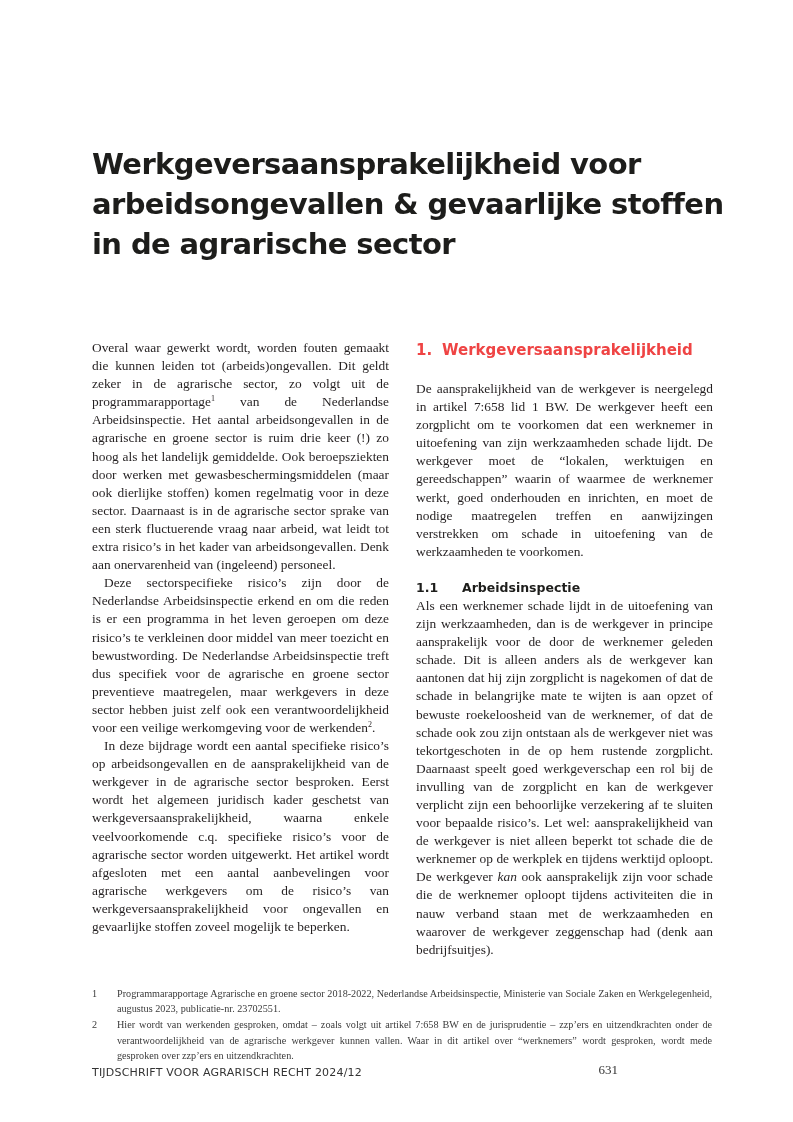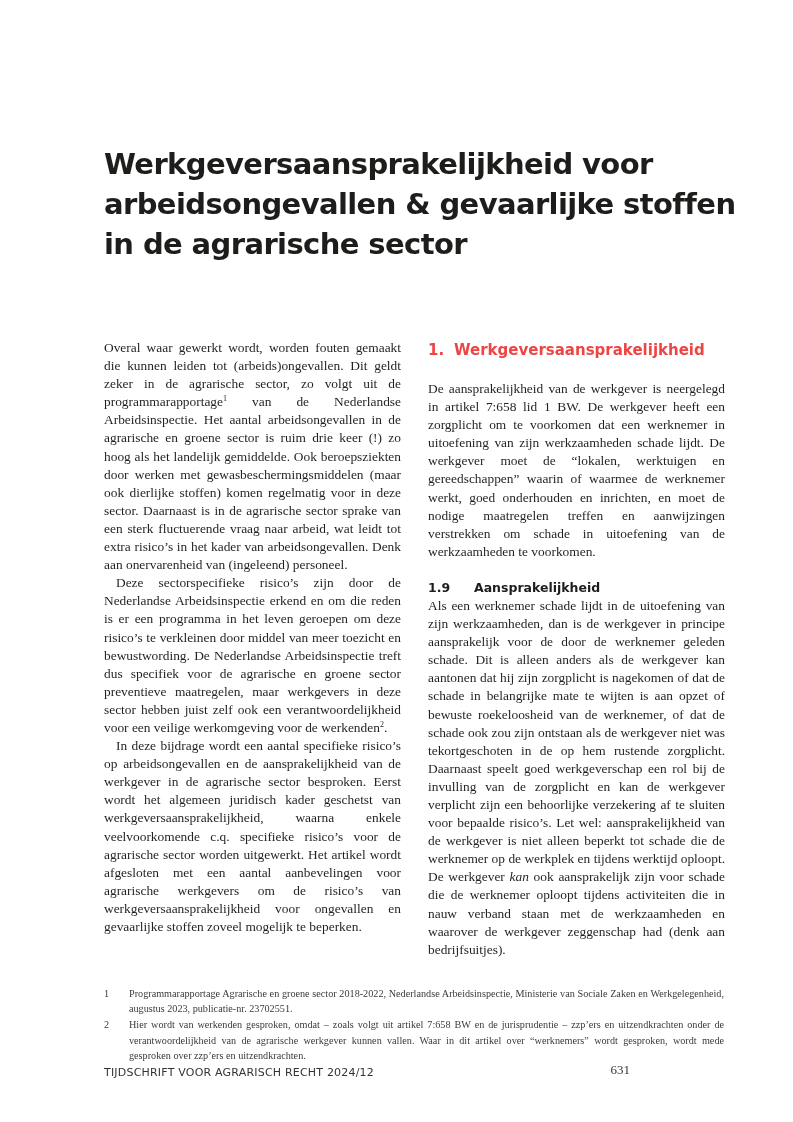--- a/index.html
+++ b/index.html
@@ -1,17 +1,17 @@
 <!DOCTYPE html>
 <html><head>
 <meta charset="utf-8">
 <style>
   html, body { margin: 0; padding: 0; background: #ffffff; }
   body { width: 793px; height: 1122px; position: relative; overflow: hidden; color: #231f20; }
-  .page { position: absolute; left: 16px; top: 0; width: 700px; height: 1122px; }
+  .page { position: absolute; left: 4px; top: 0; width: 700px; height: 1122px; }
   .title {
     position: absolute; left: 88px; top: 144px; width: 640px;
     font-family: "DejaVu Sans", sans-serif; font-weight: bold;
     font-size: 29px; line-height: 40px; letter-spacing: -0.6px; color: #1d1d1b; margin: 0;
   }
   .authors {
     position: absolute; left: 88px; top: 275px;
     font-family: "Liberation Serif", serif; font-size: 15.5px; color: #333;
   }
   .col {
@@ -59,21 +59,21 @@
 
   <div class="col col-left">
     <p><span>Overal waar gewerkt wordt, worden fouten gemaakt die kunnen leiden tot (arbeids)ongevallen. Dit geldt zeker in de agrarische sector, zo volgt uit de programmarapportage</span><sup>1</sup><span> van de Nederlandse Arbeidsinspectie. Het aantal arbeidsongevallen in de agrarische en groene sector is ruim drie keer (!) zo hoog als het landelijk gemiddelde. Ook beroepsziekten door werken met gewasbeschermingsmiddelen (maar ook dierlijke stoffen) komen regelmatig voor in deze sector. Daarnaast is in de agrarische sector sprake van een sterk fluctuerende vraag naar arbeid, wat leidt tot extra risico’s in het kader van arbeidsongevallen. Denk aan onervarenheid van (ingeleend) personeel.</span></p>
     <p class="indent"><span>Deze sectorspecifieke risico’s zijn door de Nederlandse Arbeidsinspectie erkend en om die reden is er een programma in het leven geroepen om deze risico’s te verkleinen door middel van meer toezicht en bewustwording. De Nederlandse Arbeidsinspectie treft dus specifiek voor de agrarische en groene sector preventieve maatregelen, maar werkgevers in deze sector hebben juist zelf ook een verantwoordelijkheid voor een veilige werkomgeving voor de werkenden</span><sup>2</sup><span>.</span></p>
     <p class="indent">In deze bijdrage wordt een aantal specifieke risico’s op arbeidsongevallen en de aansprakelijkheid van de werkgever in de agrarische sector besproken. Eerst wordt het algemeen juridisch kader geschetst van werkgeversaansprakelijkheid, waarna enkele veelvoorkomende c.q. specifieke risico’s voor de agrarische sector worden uitgewerkt. Het artikel wordt afgesloten met een aantal aanbevelingen voor agrarische werkgevers om de risico’s van werkgeversaansprakelijkheid voor ongevallen en gevaarlijke stoffen zoveel mogelijk te beperken.</p>
   </div>
 
   <div class="col col-right">
     <h2 class="sec"><span class="num">1.</span><span>Werkgeversaansprakelijkheid</span></h2>
     <p>De aansprakelijkheid van de werkgever is neergelegd in artikel 7:658 lid 1 BW. De werkgever heeft een zorgplicht om te voorkomen dat een werknemer in uitoefening van zijn werkzaamheden schade lijdt. De werkgever moet de “lokalen, werktuigen en gereedschappen” waarin of waarmee de werknemer werkt, goed onderhouden en inrichten, en moet de nodige maatregelen treffen en aanwijzingen verstrekken om schade in uitoefening van de werkzaamheden te voorkomen.</p>
-    <h3 class="sub"><span class="num">1.9</span><span>Aansprakelijkheid</span></h3>
+    <h3 class="sub"><span class="num">1.1</span><span>Arbeidsinspectie</span></h3>
     <p><span>Als een werknemer schade lijdt in de uitoefening van zijn werkzaamheden, dan is de werkgever in principe aansprakelijk voor de door de werknemer geleden schade. Dit is alleen anders als de werkgever kan aantonen dat hij zijn zorgplicht is nagekomen of dat de schade in belangrijke mate te wijten is aan opzet of bewuste roekeloosheid van de werknemer, of dat de schade ook zou zijn ontstaan als de werkgever niet was tekortgeschoten in de op hem rustende zorgplicht. Daarnaast speelt goed werkgeverschap een rol bij de invulling van de zorgplicht en kan de werkgever verplicht zijn een behoorlijke verzekering af te sluiten voor bepaalde risico’s. Let wel: aansprakelijkheid van de werkgever is niet alleen beperkt tot schade die de werknemer op de werkplek en tijdens werktijd oploopt. De werkgever </span><em>kan</em><span> ook aansprakelijk zijn voor schade die de werknemer oploopt tijdens activiteiten die in nauw verband staan met de werkzaamheden en waarover de werkgever zeggenschap had (denk aan bedrijfsuitjes).</span></p>
   </div>
 
   <div class="footnotes">
     <div class="fn">
       <span class="fn-num">1</span>
       <span class="fn-text">Programmarapportage Agrarische en groene sector 2018-2022, Nederlandse Arbeidsinspectie, Ministerie van Sociale Zaken en Werkgelegenheid, augustus 2023, publicatie-nr. 23702551.</span>
     </div>
     <div class="fn">
       <span class="fn-num">2</span>

